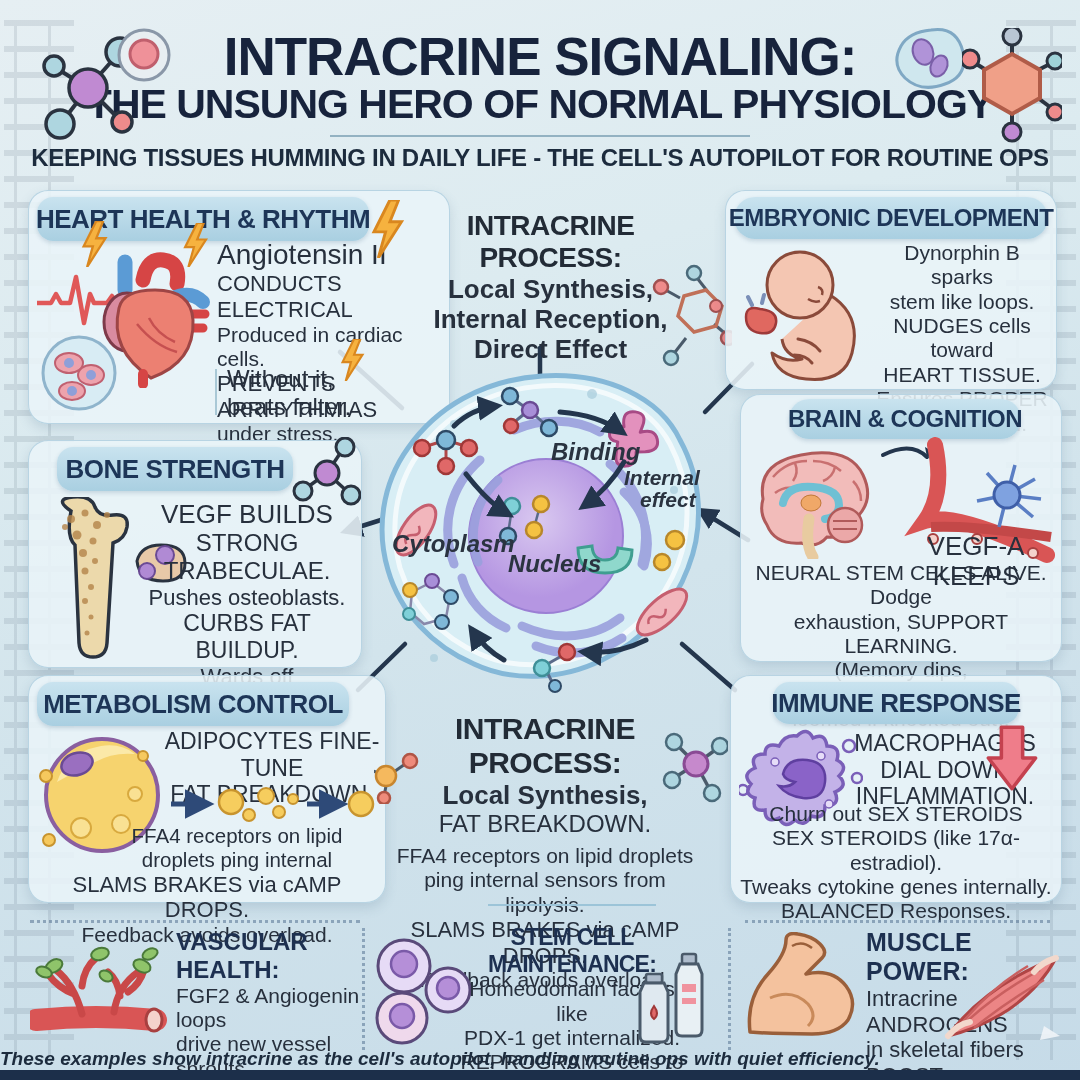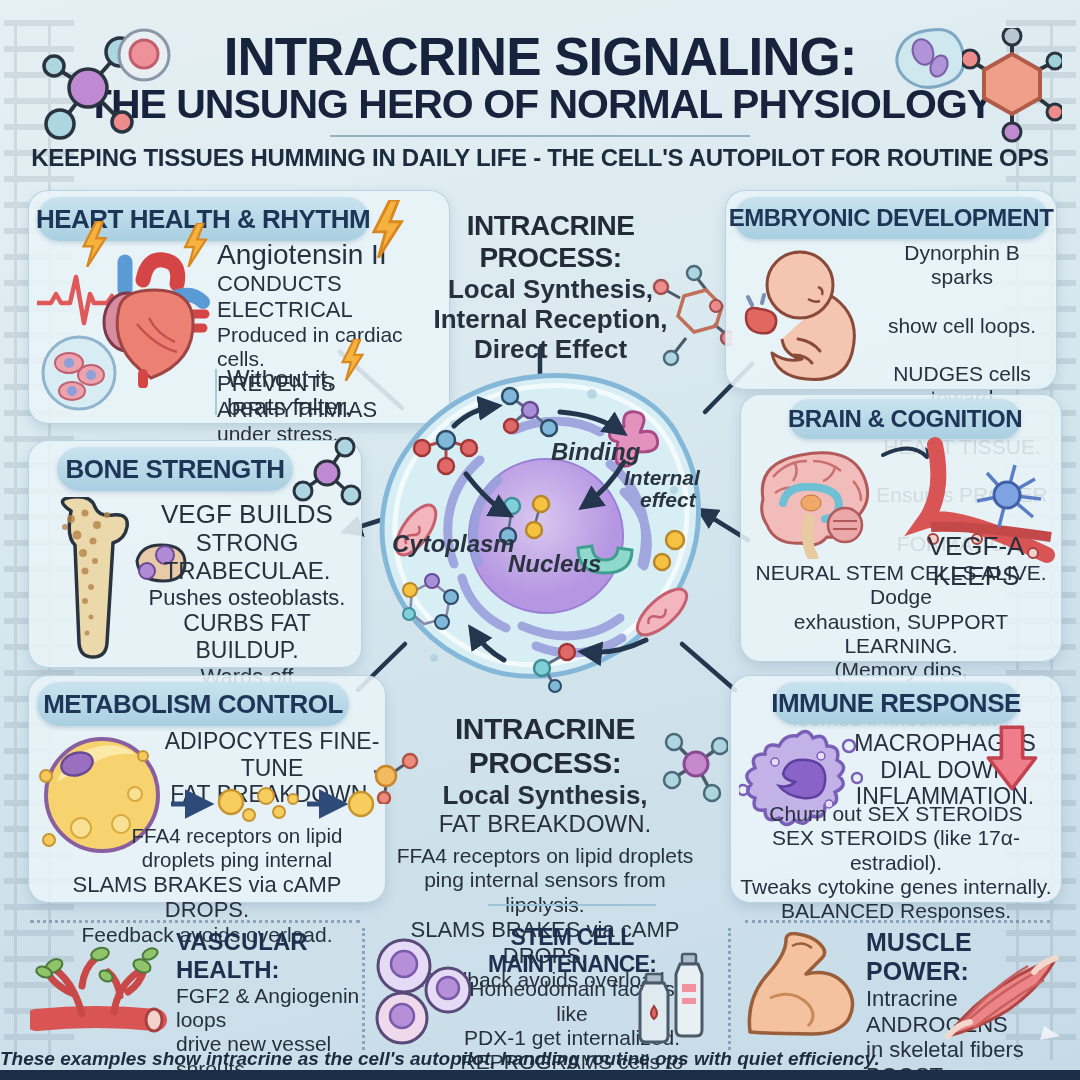--- a/index.html
+++ b/index.html
@@ -21,21 +21,21 @@
     border-radius:20px;box-shadow:0 5px 12px rgba(70,105,135,.18);}
   .pill{position:absolute;display:flex;align-items:center;justify-content:center;
     background:linear-gradient(#c9e3ef,#a9cfe1);border-radius:24px;color:#1d3557;
     font-weight:800;white-space:nowrap;letter-spacing:-0.5px;box-shadow:0 2px 4px rgba(70,105,135,.22);}
   .ln{position:relative;color:#27303d;text-align:center;line-height:1.16;font-weight:500;}
   .ln b{font-weight:400;}
   .tcol{position:absolute;display:flex;flex-direction:column;align-items:center;}
   .tcol.left{align-items:flex-start;}
   .tcol.left .ln{text-align:left;}
   .s20{font-size:20.5px;} .s21{font-size:21px;} .s22{font-size:22px;} .s23{font-size:23px;}
-  .s24{font-size:24px;} .s26{font-size:26px;} .s28{font-size:28px;}
+  .s24{font-size:24px;} .s26{font-size:26px;border-radius:16px;} .s28{font-size:28px;}
   .proc-title{font-weight:800;color:#222b36;text-align:center;letter-spacing:-0.5px;}
   .celllabel{position:absolute;color:#2a3340;font-weight:700;font-size:21px;white-space:nowrap;font-style:italic;}
   .dotv{position:absolute;width:0;border-left:3px dotted rgba(85,115,145,.55);}
   .doth{position:absolute;height:0;border-top:3px dotted rgba(85,115,145,.55);}
   #footer-text{left:0;right:0;top:1048px;text-align:left;font-size:19px;font-weight:700;color:#1c2b3d;font-style:italic;}
   #footer-bar{left:0;right:0;bottom:0;height:10px;background:#1c2f4a;}
   svg{display:block;}
 </style>
 </head>
 <body>
@@ -180,23 +180,23 @@
     <div class="pill s24" style="left:8px;top:6px;width:314px;height:42px;">EMBRYONIC DEVELOPMENT</div>
     <svg class="abs" style="left:12px;top:52px;" width="140" height="140" viewBox="0 0 140 140">
       <path d="M92 52 q32 20 22 58 q-8 30 -46 26 q-30 -3 -34 -26 q14 10 30 6 q-18 -4 -20 -20" fill="#f4c6b2" stroke="#8a4a3a" stroke-width="3" stroke-linejoin="round"></path>
       <circle cx="62" cy="42" r="33" fill="#f4c6b2" stroke="#8a4a3a" stroke-width="3"></circle>
       <path d="M80 44 q6 2 4 8" stroke="#8a4a3a" stroke-width="2.5" fill="none"></path>
       <path d="M70 56 q6 4 12 2" stroke="#8a4a3a" stroke-width="2.5" fill="none"></path>
       <path d="M60 96 q14 2 22 12 M56 112 q12 0 18 8" stroke="#8a4a3a" stroke-width="3" fill="none" stroke-linecap="round"></path>
       <path d="M22 66 q-14 -4 -14 8 q0 14 14 16 q14 2 16 -10 q2 -12 -16 -14z" fill="#e06860" stroke="#9e3a3a" stroke-width="2.5"></path>
       <path d="M14 62 l-4 -8 M24 60 l2 -8" stroke="#7a8fb8" stroke-width="4" stroke-linecap="round"></path>
     </svg>
-    <div class="tcol" style="left:150px;top:50px;width:172px;gap:24px;">
+    <div class="tcol" style="left:150px;top:50px;width:172px;">
       <div class="ln s21"><b>Dynorphin B</b><span> sparks</span></div>
-      <div class="ln s21"><span>show cell loops.</span></div>
+      <div class="ln s21"><span>stem like loops.</span></div>
       <div class="ln s21"><b>NUDGES</b><span> cells toward</span></div>
       <div class="ln s21"><b>HEART TISSUE.</b></div>
       <div class="ln s21"><span>Ensures </span><b>PROPER</b></div>
       <div class="ln s21"><b>FORMATION.</b></div>
     </div>
   </section>
 
   <section class="panel" style="left:28px;top:440px;width:332px;height:226px;">
     <div class="pill s26" style="left:28px;top:6px;width:236px;height:44px;">BONE STRENGTH</div>
     <svg class="abs" style="left:262px;top:-4px;" width="70" height="74" viewBox="0 0 70 74">

